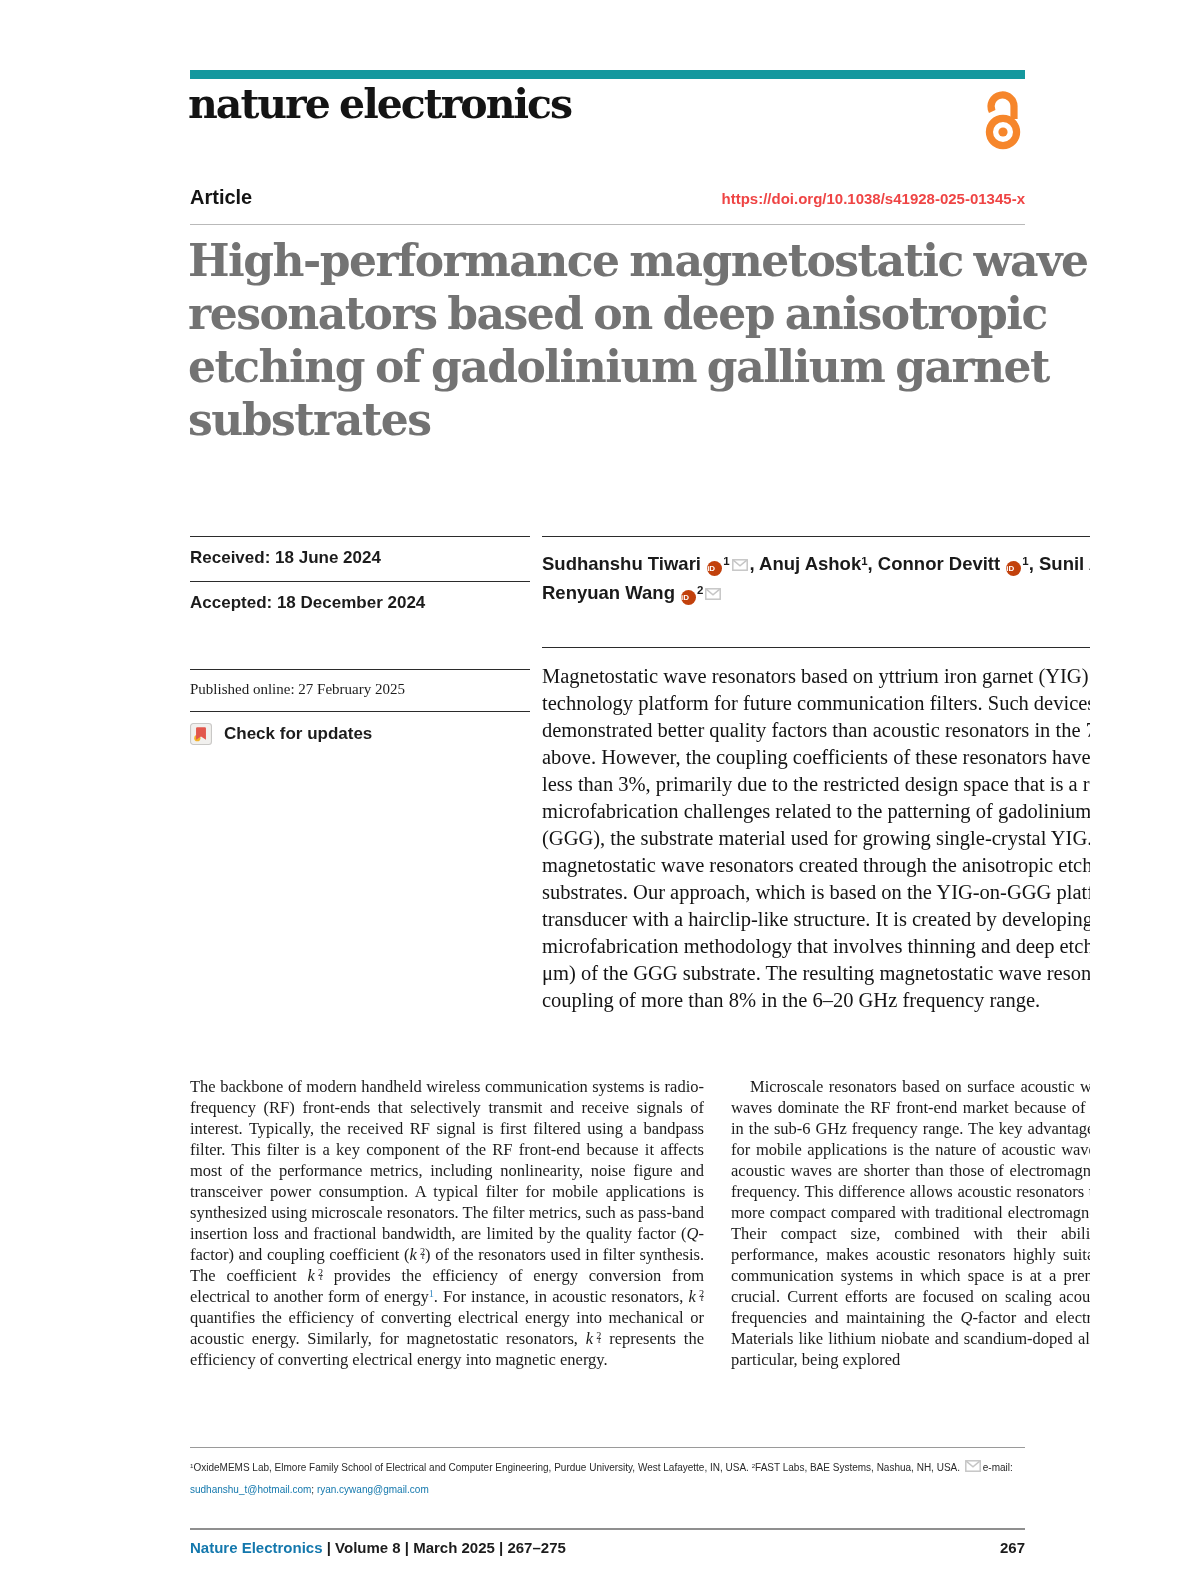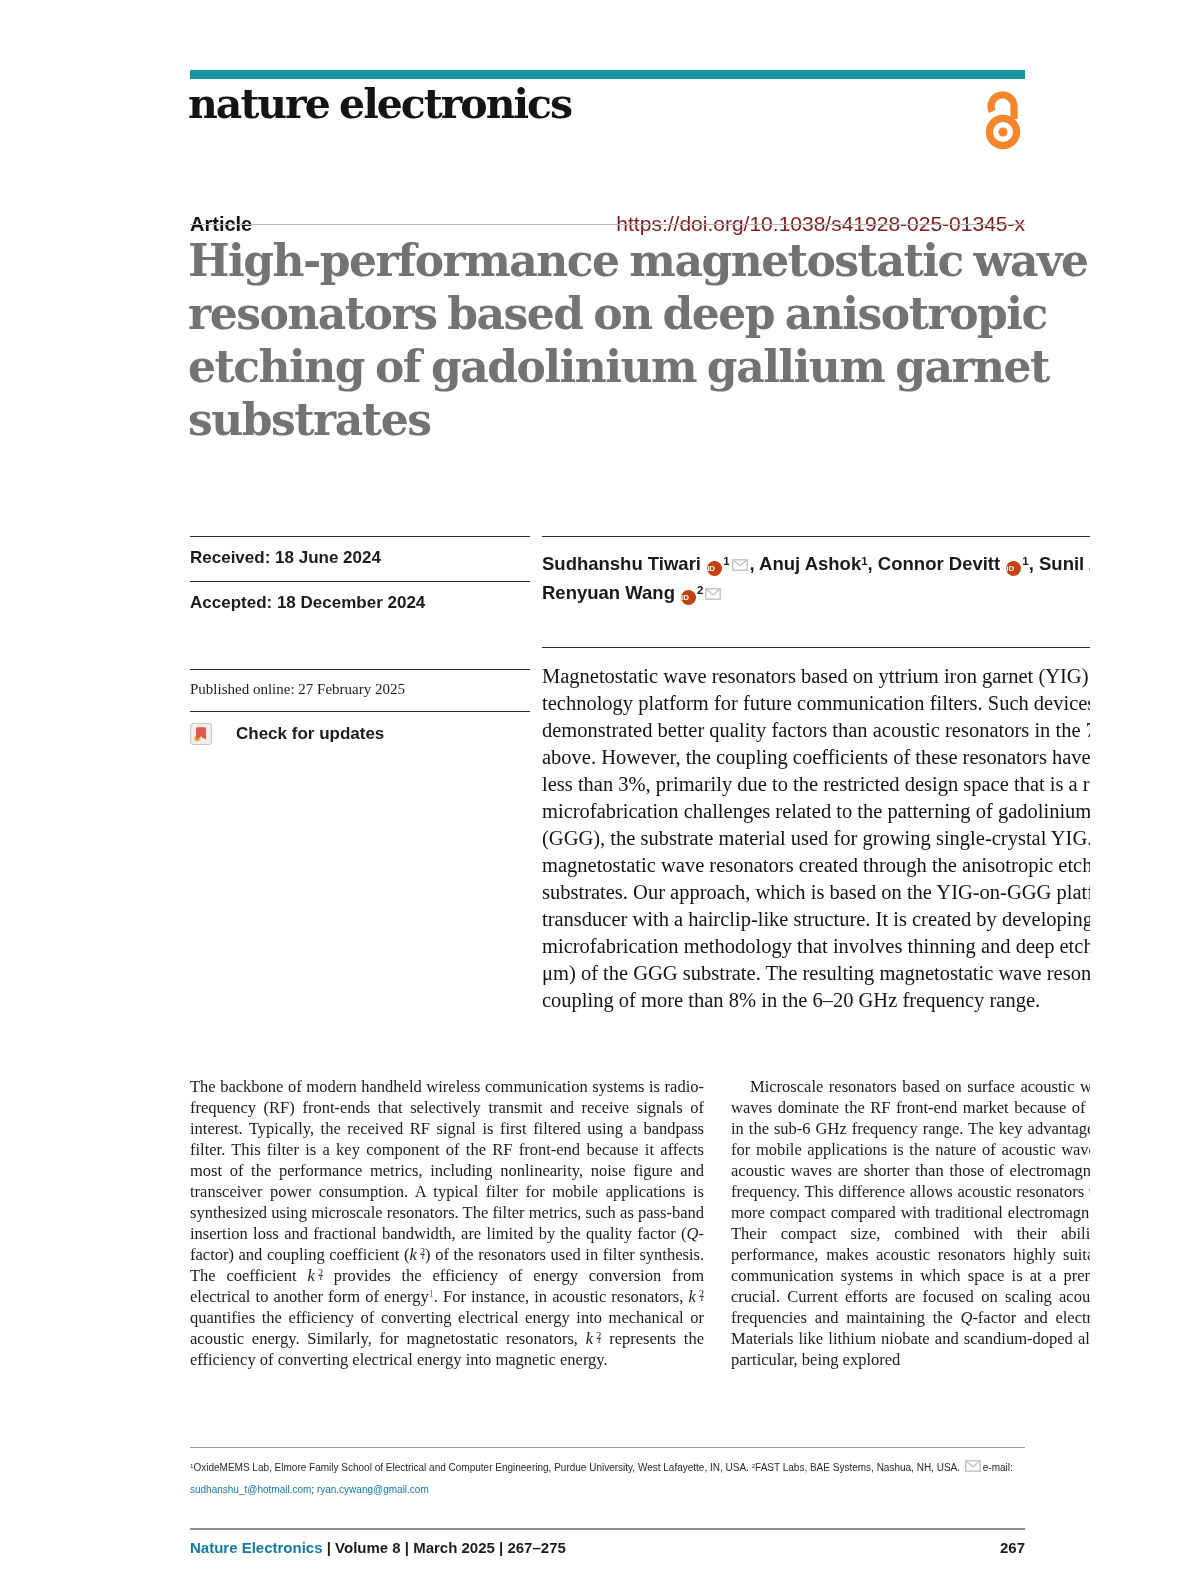--- a/index.html
+++ b/index.html
@@ -19,40 +19,39 @@
     position:absolute; left:78px; top:80px;
     font-family:"DejaVu Serif", serif; font-weight:700;
     font-size:41px; letter-spacing:-2px; word-spacing:-2px; color:#141414;
   }
   .oa-icon { position:absolute; right:63px; top:86px; width:48px; height:66px; }
   
   .header-row {
     position:absolute; left:80px; right:65px; top:186px;
     display:flex; justify-content:space-between; align-items:baseline;
     font-family:"Liberation Sans", sans-serif;
-    margin-top:26px;
   }
   .article-label { font-weight:700; font-size:20px; color:#141414; }
-  .doi-link { font-weight:400; font-size:21px; color:#7f1d1d; text-decoration:none; }
+  .doi-link { font-weight:700; font-size:15px; color:#ef4444; text-decoration:none; }
   .header-rule { position:absolute; left:80px; right:65px; top:224px; border-top:1.5px solid #b9b9b9; }
   
   .title {
     position:absolute; left:78px; top:234px; width:1060px;
     font-family:"DejaVu Serif", serif; font-weight:700;
     font-size:44px; line-height:53px; letter-spacing:-1.5px; word-spacing:-3px;
     color:#737373;
   }
   .title div { white-space:nowrap; }
   
   .info { position:absolute; left:80px; top:536px; width:1055px; display:flex; gap:12px; }
   .info-left { width:340px; flex:0 0 340px; }
   .info-row { border-top:1.2px solid #2b2b2b; padding:11px 0 13px 0;
     font-family:"Liberation Sans", sans-serif; font-weight:700; font-size:17px; color:#1c1c1c; }
   .info-row.serif { font-family:"Liberation Serif", serif; font-weight:400; font-size:15px;margin-top:43px; }
-  .check-row { display:flex; align-items:center; gap:24px; }
+  .check-row { display:flex; align-items:center; gap:12px; }
   .crossmark { width:22px; height:22px; flex:0 0 22px; }
   .info-right { flex:1; }
   .authors-block { border-top:1.2px solid #2b2b2b; padding-top:12px;
     font-family:"Liberation Sans", sans-serif; font-weight:700; font-size:18.5px;
     line-height:29px; color:#1a1a1a; }
   .abstract-rule { border-top:1.2px solid #2b2b2b; margin-top:40px; }
   .abstract {
     padding-top:15px;
     font-family:"Liberation Serif", serif; font-size:20.5px; line-height:27px; color:#141414;
   }

